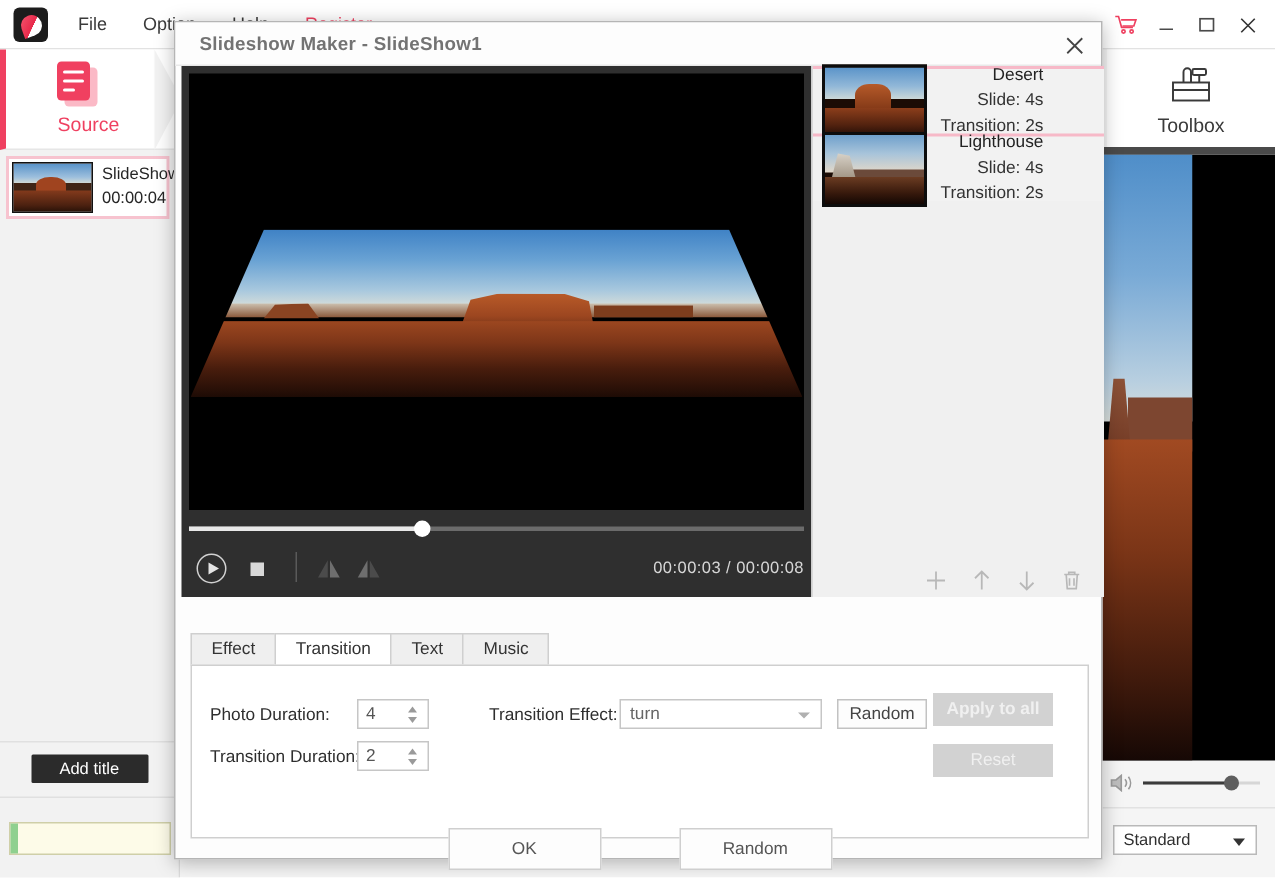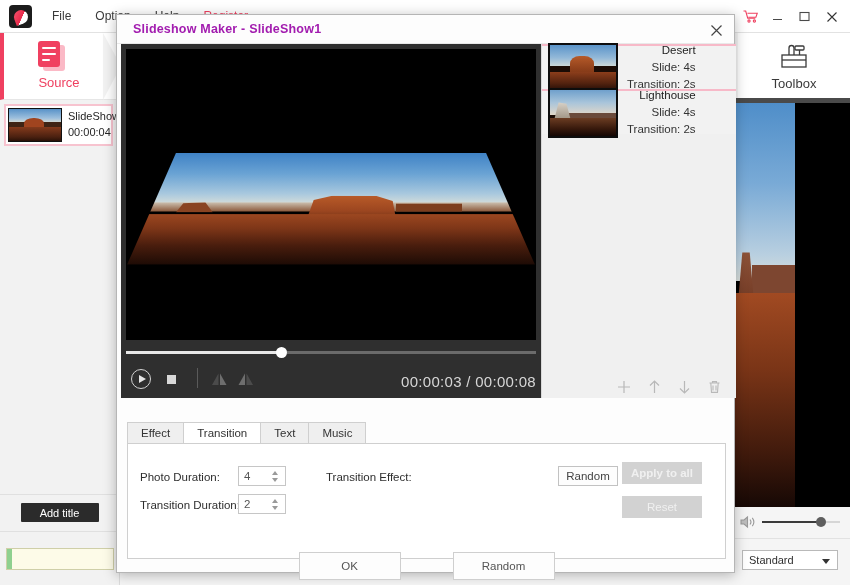--- a/index.html
+++ b/index.html
@@ -188,21 +188,21 @@
   
   .dialog {
     position: absolute; left: 116px; top: 14px; width: 619px; height: 559px;
     background: #fdfdfd; border: 1px solid #b5b5b5;
     box-shadow: 0 2px 12px rgba(0,0,0,.28);
   }
   .dlg-titlebar {
     position: relative; height: 29px; background: #fdfdfd; border-bottom: 1px solid #e9e9e9;
   }
   .dlg-title {
-    position: absolute; left: 16px; top: 7px; font-size: 12.5px; font-weight: bold; color: #a21caf;
+    position: absolute; left: 16px; top: 7px; font-size: 12.5px; font-weight: bold; color: #737373;
     letter-spacing: .2px;
   }
   .dlg-close {
     position: absolute; right: 8px; top: 5px; width: 20px; height: 20px;
     display: flex; align-items: center; justify-content: center;
     color: #4a4a4a; cursor: pointer;
   }
 
   .dlg-body { position: relative; height: 529px; }
 
@@ -261,21 +261,21 @@
     width: 0; height: 0; margin-left: 2px;
     border-left: 7px solid #e4e4e4; border-top: 4.5px solid transparent; border-bottom: 4.5px solid transparent;
   }
   .stop-btn { left: 32px; width: 16px; height: 16px; top: 5px; }
   .stop-sq { width: 9px; height: 9px; background: #d8d8d8; }
   .ctrl-sep { position: absolute; left: 66px; top: 2px; width: 1px; height: 20px; background: #5a5a5a; }
   .rot-btn { width: 20px; height: 20px; top: 3px; }
   .rot-l { left: 78px; }
   .rot-r { left: 104px; }
   .time-text {
-    position: absolute; right: 0; top: 7px; color: #d6d6d6; font-size: 15px; letter-spacing: .3px;
+    position: absolute; right: 0; top: 7px; color: #d6d6d6; font-size: 11px; letter-spacing: .3px;
   }
 
   
   .slide-list {
     position: absolute; left: 424px; top: 0; width: 195px; height: 354px;
     background: #f0f0f0; border-left: 1px solid #d9d9d9;
   }
   .slide-item {
     position: relative; height: 45px; background: #f2f2f2;
     border-top: 2px solid #f7b9c8; display: flex; align-items: center; padding: 16px 6px; text-align: right;
@@ -625,20 +625,24 @@
           <div class="field-label lbl-trans-dur">Transition Duration:</div>
           <div class="spinner sp-trans">
             <span class="val">2</span>
             <span class="arrows">
                 <i class="up"></i>
                 <i class="dn"></i>
               </span>
           </div>
 
           <div class="field-label lbl-trans-eff">Transition Effect:</div>
+          <div class="combo">
+            <span class="val">turn</span>
+            <span class="caret"></span>
+          </div>
 
           <button class="btn-random">Random</button>
           <button class="btn-gray btn-apply-all">Apply to all</button>
           <button class="btn-gray btn-reset">Reset</button>
         </div>
       </div>
 
       <div class="dlg-footer">
         <button class="footer-btn">OK</button>
         <button class="footer-btn">Random</button>

